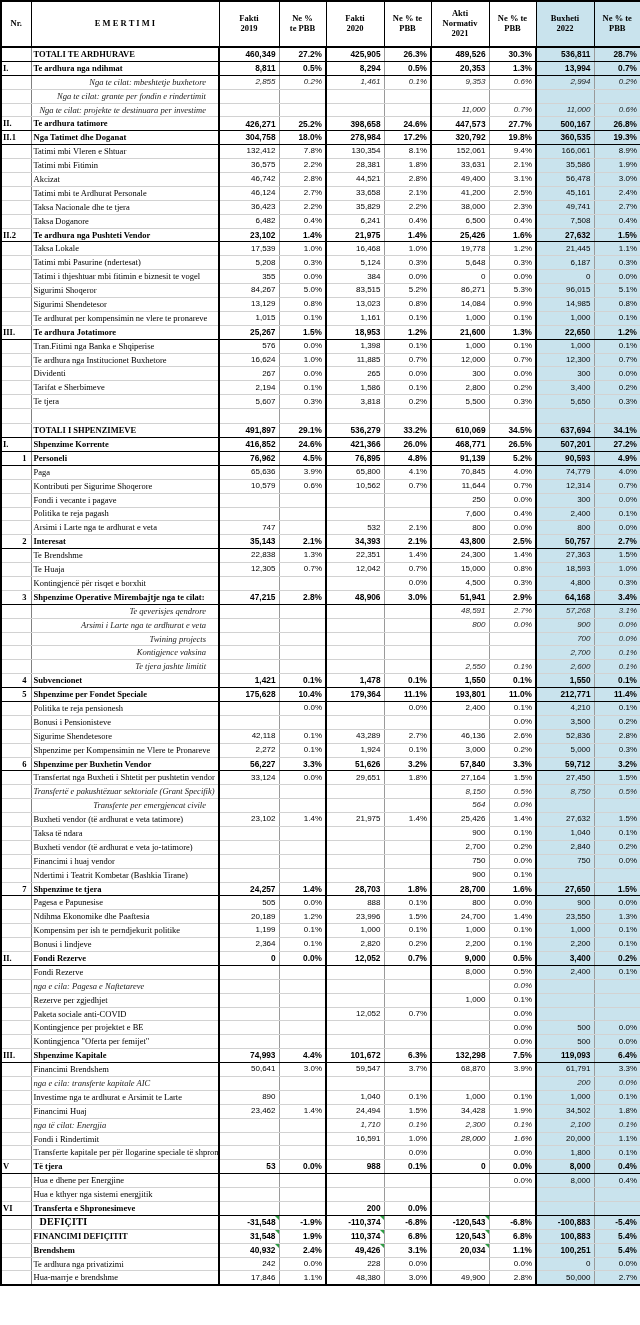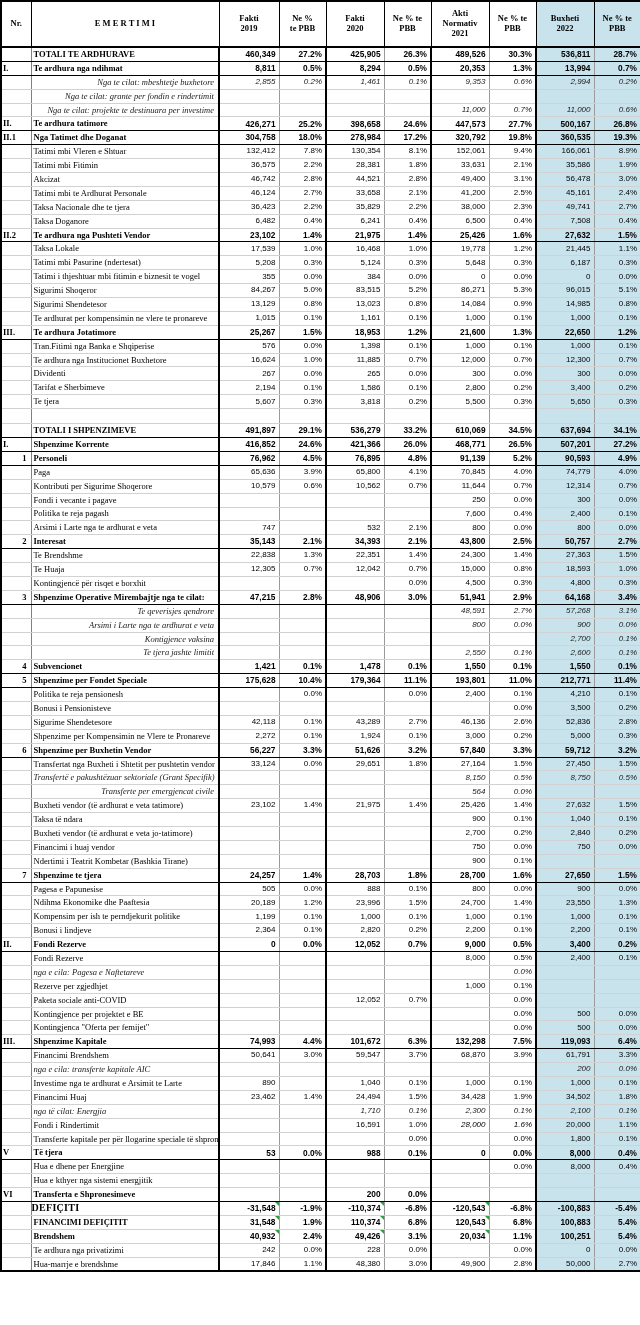--- a/index.html
+++ b/index.html
@@ -14,23 +14,23 @@
   td.nrR { text-align:right; padding-right:4px; }
   td.lbl { border-right:2px solid #000; }
   td.num { font-family:"Liberation Sans", sans-serif; font-size:8px; text-align:right; padding-right:3px; }
   td.bR { border-right:2px solid #000; }
   td:last-child, th:last-child { border-right:none; }
   tr.bold td { font-weight:bold; }
   tr.bold td.num { font-size:8.3px; }
   tr.boxed td { border-top:1px solid #000; border-bottom:1px solid #000; }
   tr.italic td { font-style:italic; color:#1a1a1a; }
   td.it { font-style:italic; }
-  td.ra { text-align:right; padding-right:4px;margin-left:7px; }
+  td.ra { text-align:right; padding-right:12px;margin-left:7px; }
   td.ind { }
-  td.big { font-size:10px; letter-spacing:.3px; padding-left:0; }
+  td.big { font-size:10px; letter-spacing:.3px; padding-left:8px; }
   tr.sep td { height:14px; }
   td.blue, th.blue { background:#c9e3ed; }
   td.rel { position:relative; }
   .mk { position:absolute; top:0; right:0; width:0; height:0; display:block;
         border-top:4px solid #2e9e44; border-left:4px solid transparent; }
 </style>
 </head>
 <body>
 
 <table id="budget-table">
@@ -569,20 +569,32 @@
         <td class="num bR"></td>
         <td class="num"></td>
         <td class="num bR"></td>
         <td class="num">800</td>
         <td class="num bR">0.0%</td>
         <td class="num blue">900</td>
         <td class="num bR blue">0.0%</td>
       </tr>
       <tr class="italic">
         <td class="nr"></td>
+        <td class="lbl ra">Twining projects</td>
+        <td class="num"></td>
+        <td class="num bR"></td>
+        <td class="num"></td>
+        <td class="num bR"></td>
+        <td class="num"></td>
+        <td class="num bR"></td>
+        <td class="num blue">700</td>
+        <td class="num bR blue">0.0%</td>
+      </tr>
+      <tr class="italic">
+        <td class="nr"></td>
         <td class="lbl ra">Kontigjence vaksina</td>
         <td class="num"></td>
         <td class="num bR"></td>
         <td class="num"></td>
         <td class="num bR"></td>
         <td class="num"></td>
         <td class="num bR"></td>
         <td class="num blue">2,700</td>
         <td class="num bR blue">0.1%</td>
       </tr>

